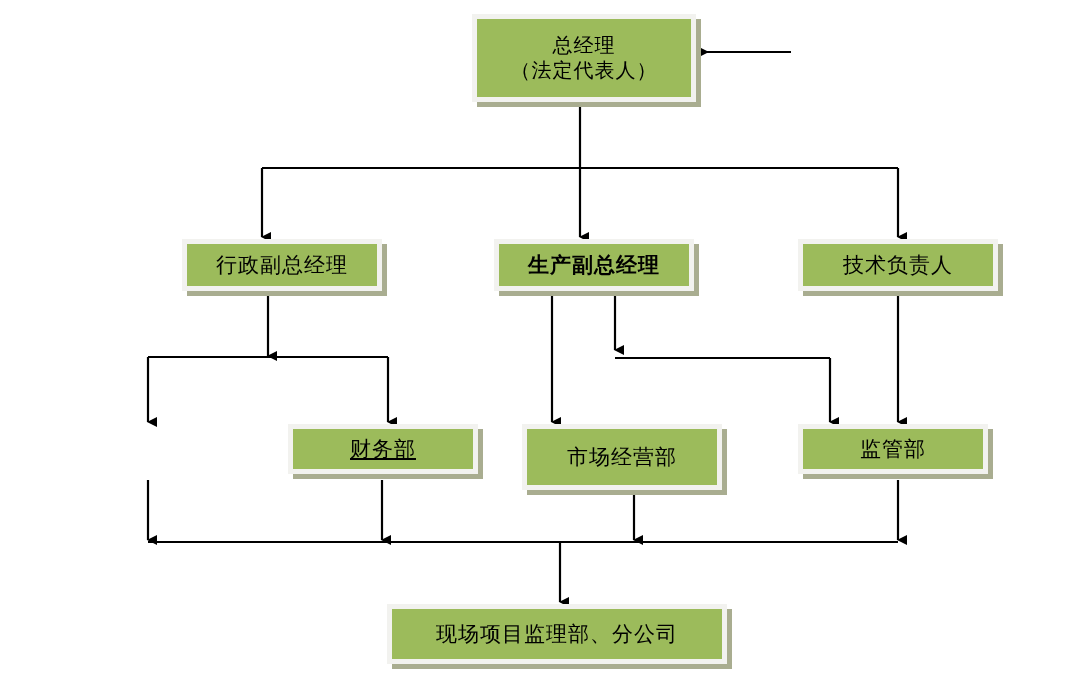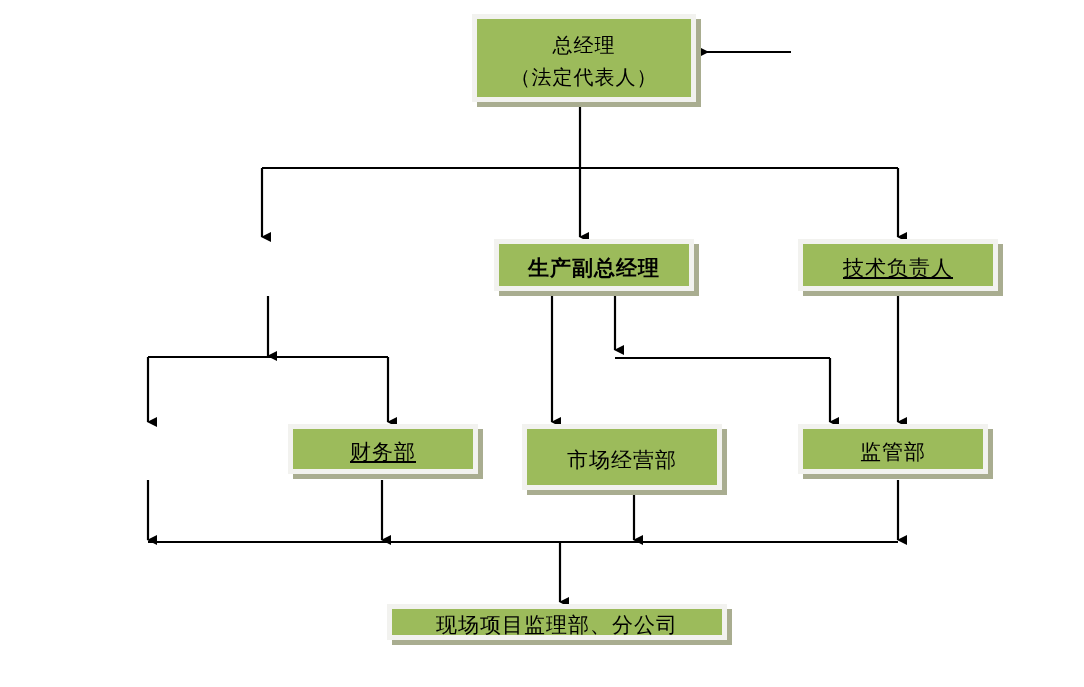--- a/index.html
+++ b/index.html
@@ -42,21 +42,20 @@
     align-items: center;
     justify-content: center;
     line-height: 1.25;
   }
   .node .label {
     color: #000000;
     font-size: 21px;
     letter-spacing: 1px;
     white-space: nowrap;
     text-align: right;
-    margin-top: 7px;
   }
   .node.two-line .label { font-size: 20px; }
 </style>
 </head>
 <body>
 
 <div id="canvas">
 
   <svg id="wires" viewBox="0 0 1084 687">
     <defs>
@@ -101,28 +100,33 @@
   </svg>
 
   <div class="node two-line" style="left:472px; top:14px; width:224px; height:88px;">
     <div class="fill">
       <div class="label">总经理</div>
       <div class="label">（法定代表人）</div>
     </div>
   </div>
 
 
+  <div class="node" style="left:182px; top:239px; width:200px; height:52px;">
+    <div class="fill">
+      <div class="label">行政副总经理</div>
+    </div>
+  </div>
 
   <div class="node" style="left:494px; top:239px; width:200px; height:52px;font-weight:bold;">
     <div class="fill">
       <div class="label">生产副总经理</div>
     </div>
   </div>
 
-  <div class="node" style="left:798px; top:239px; width:200px; height:52px;text-decoration:underline;">
+  <div class="node" style="left:798px; top:239px; width:200px; height:52px;">
     <div class="fill">
       <div class="label">技术负责人</div>
     </div>
   </div>
 
 
   <div class="node" style="left:288px; top:424px; width:190px; height:50px;text-decoration:underline;">
     <div class="fill">
       <div class="label">财务部</div>
     </div>
@@ -133,19 +137,19 @@
       <div class="label">市场经营部</div>
     </div>
   </div>
 
   <div class="node" style="left:798px; top:424px; width:190px; height:50px;">
     <div class="fill">
       <div class="label">监管部</div>
     </div>
   </div>
 
-  <div class="node" style="left:387px; top:604px; width:340px; height:36px;">
+  <div class="node" style="left:387px; top:604px; width:340px; height:60px;">
     <div class="fill">
       <div class="label">现场项目监理部、分公司</div>
     </div>
   </div>
 
 </div>
 
 </body></html>

